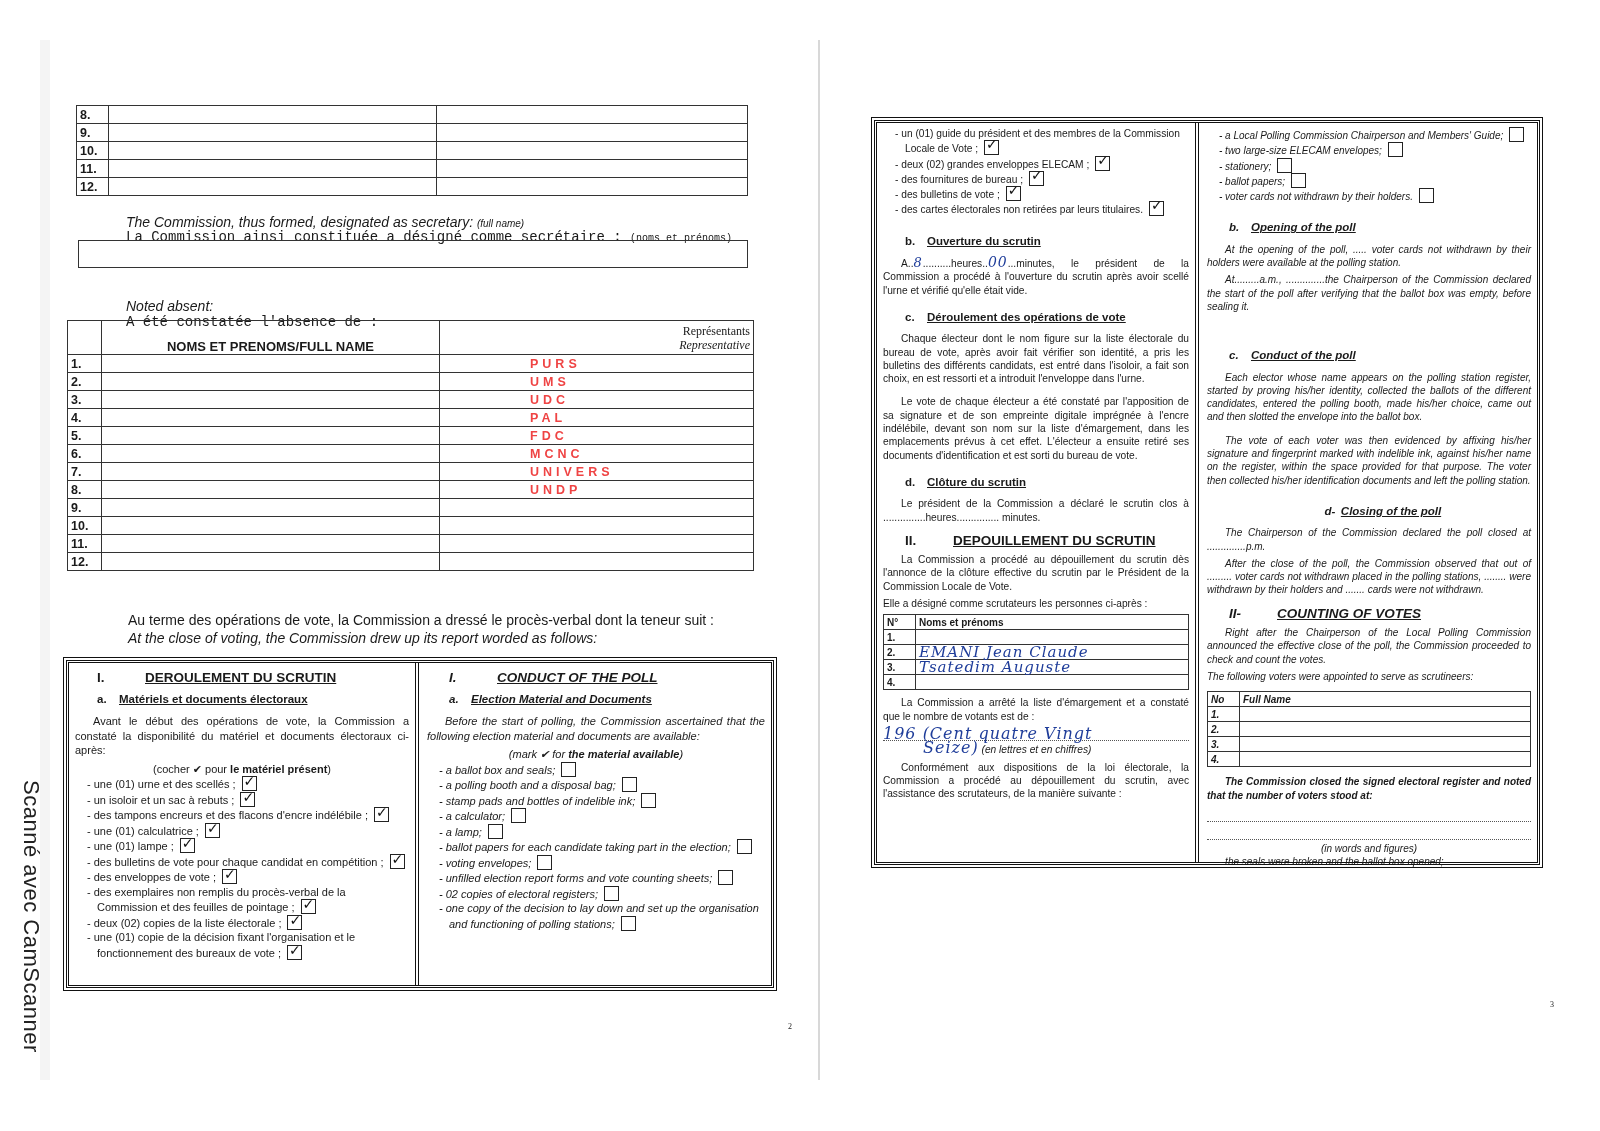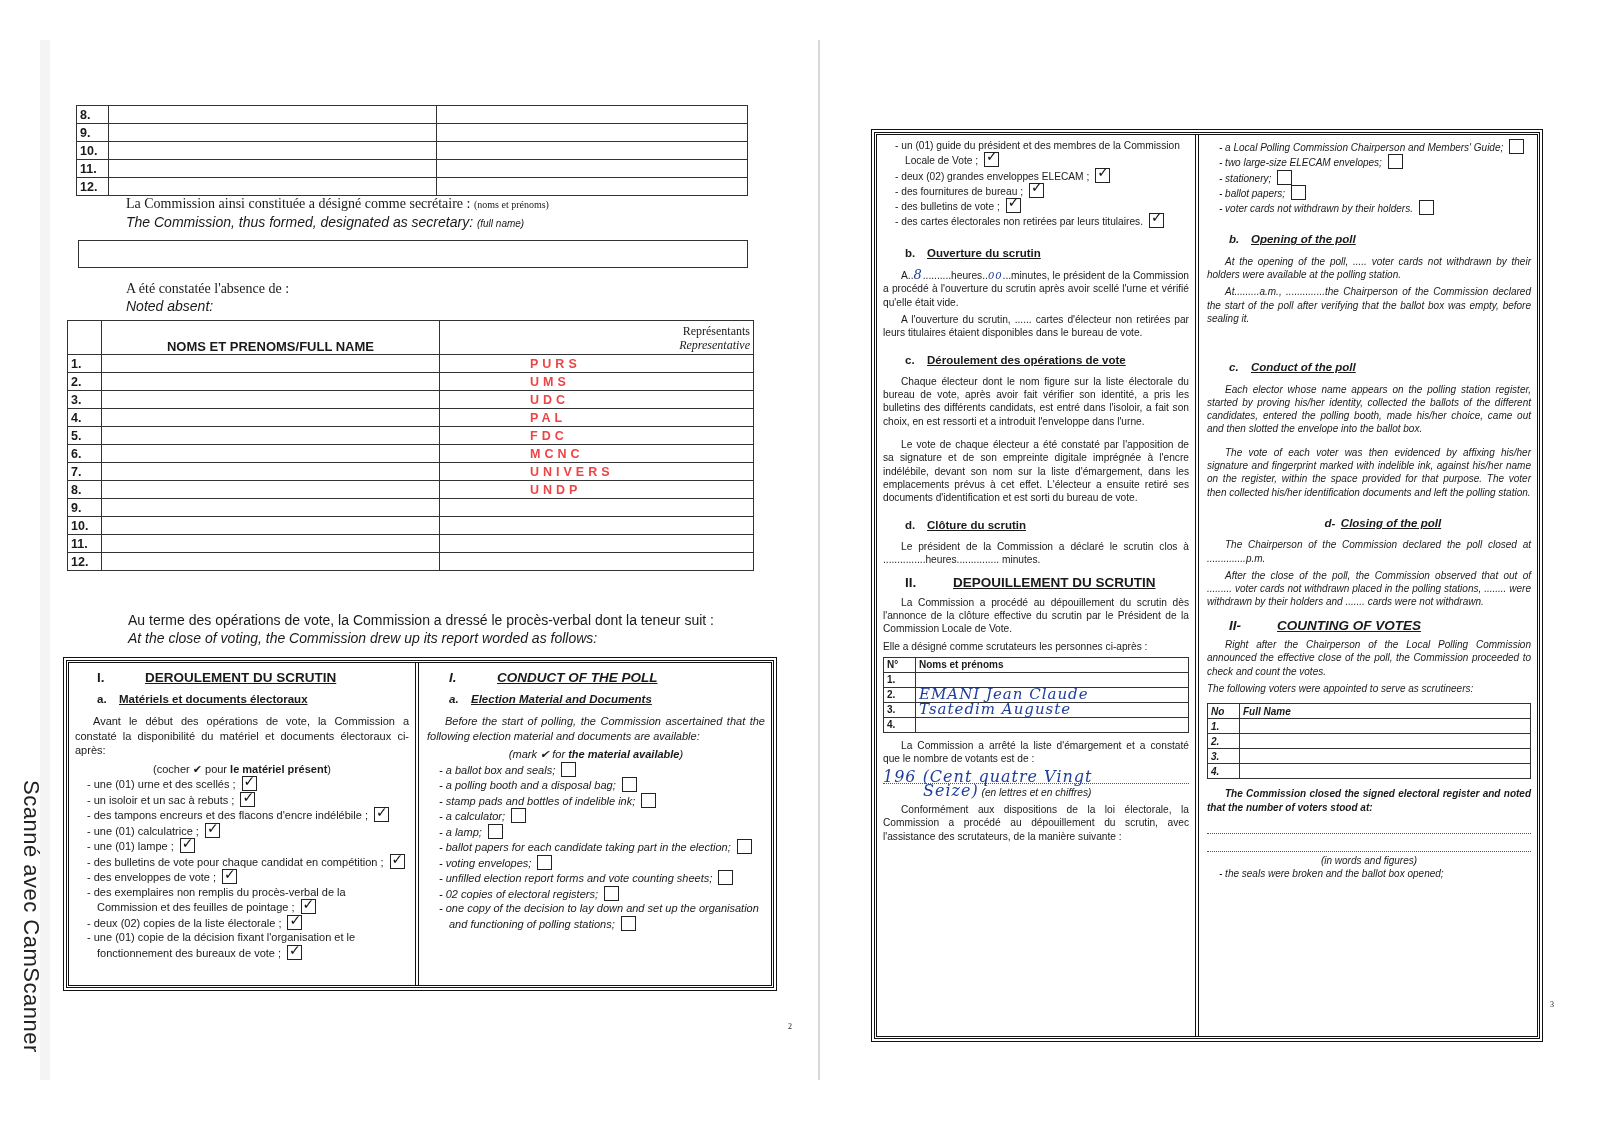--- a/index.html
+++ b/index.html
@@ -5,21 +5,21 @@
   * { box-sizing: border-box; margin: 0; padding: 0; }
   body { width: 1600px; height: 1131px; background: #ffffff; position: relative; overflow: hidden; font-family: "Liberation Serif", serif; color: #1a1a1a; }
   .abs { position: absolute; }
   .divider { position: absolute; left: 818px; top: 40px; width: 2px; height: 1040px; background: #d8d8d8; }
   .watermark { position: absolute; left: 18px; top: 780px; writing-mode: vertical-rl; font-family: "Liberation Sans", sans-serif; font-size: 22px; color: #222; letter-spacing: 0.5px; }
   .gray-strip { position: absolute; left: 40px; top: 40px; width: 10px; height: 1040px; background: #f4f4f4; }
 
   table.grid { border-collapse: collapse; }
   table.grid td, table.grid th { border: 1.3px solid #333; font-family: "Liberation Sans", sans-serif; font-size: 12.5px; font-weight: bold; padding: 0 3px; height: 18px; text-align: left; vertical-align: middle; }
   .hand { font-family: "DejaVu Sans", sans-serif; color: #ef4444; font-weight: normal; font-size: 17px; letter-spacing: 4px; padding-left: 90px !important; }
-  .txt-fr { font-family: Liberation Serif, serif; font-size: 14px; }
+  .txt-fr { font-family: Liberation Mono, monospace; font-size: 14px; margin-top: 33px; }
   .txt-en { font-family: "Liberation Sans", sans-serif; font-style: italic; font-size: 14px; }
   .small { font-size: 10px; }
 
   .section-box { position: absolute; border: 3px double #111; outline: 1.5px solid #111; outline-offset: 2px; }
   .col { position: absolute; top: 0; bottom: 0; padding: 4px 6px; font-family: "Liberation Sans", sans-serif; font-size: 11px; line-height: 14.5px; }
   .col.right { font-style: italic; }
   .col-sep { position: absolute; top: 0; bottom: 0; width: 4px; border-left: 1.5px solid #111; border-right: 1.5px solid #111; }
   .h1 { font-weight: bold; font-size: 13.5px; margin: 4px 0 6px 22px; }
   .h1 .num { display: inline-block; width: 48px; }
   .h1 .t { text-decoration: underline; }
@@ -205,32 +205,31 @@
           <li><span>voting envelopes;</span><span class="cb"></span></li>
           <li><span>unfilled election report forms and vote counting sheets;</span><span class="cb"></span></li>
           <li><span>02 copies of electoral registers;</span><span class="cb"></span></li>
           <li><span>one copy of the decision to lay down and set up the organisation and functioning of polling stations;</span><span class="cb"></span></li>
         </ul>
     </div>
   </div>
   <div class="abs" style="left:788px; top:1022px; font-size:8px;">2</div>
 </div>
 
-<div class="section-box" style="left:874px; top:132px; width:666px; height:907px;">
+<div class="section-box" style="left:874px; top:120px; width:666px; height:745px;">
   <div class="col" style="left:0; width:318px; font-size:10.2px; line-height:13.3px;">
     <ul class="items" id="rfr-items">
         <li><span>un (01) guide du président et des membres de la Commission Locale de Vote ;</span><span class="cb checked"></span></li>
         <li><span>deux (02) grandes enveloppes ELECAM ;</span><span class="cb checked"></span></li>
         <li><span>des fournitures de bureau ;</span><span class="cb checked"></span></li>
         <li><span>des bulletins de vote ;</span><span class="cb checked"></span></li>
         <li><span>des cartes électorales non retirées par leurs titulaires.</span><span class="cb checked"></span></li>
       </ul>
     <div class="h2" style="margin-top:18px;"><span class="num">b.</span><span class="t">Ouverture du scrutin</span></div>
-    <div class="para"><span>A..</span><span class="handwrite" style="font-size:13px;">8</span><span>..........heures..</span><span class="handwrite" style="font-size:10px;">00</span><span>...minutes, le président de la Commission a procédé à l'ouverture du scrutin après avoir scellé l'urne et vérifié qu'elle était vide.</span></div>
-    <div class="para">A l'ouverture du scrutin, ...... cartes d'électeur non retirées par leurs titulaires étaient disponibles dans le bureau de vote.</div>
+    <div class="para"><span>A..</span><span class="handwrite" style="font-size:13px;">8</span><span>..........heures..</span><span class="handwrite" style="font-size:14px;">00</span><span>...minutes, le président de la Commission a procédé à l'ouverture du scrutin après avoir scellé l'urne et vérifié qu'elle était vide.</span></div>
     <div class="h2" style="margin-top:14px;"><span class="num">c.</span><span class="t">Déroulement des opérations de vote</span></div>
     <div class="para">Chaque électeur dont le nom figure sur la liste électorale du bureau de vote, après avoir fait vérifier son identité, a pris les bulletins des différents candidats, est entré dans l'isoloir, a fait son choix, en est ressorti et a introduit l'enveloppe dans l'urne.</div>
     <div class="para" style="margin-top:10px;">Le vote de chaque électeur a été constaté par l'apposition de sa signature et de son empreinte digitale imprégnée à l'encre indélébile, devant son nom sur la liste d'émargement, dans les emplacements prévus à cet effet. L'électeur a ensuite retiré ses documents d'identification et est sorti du bureau de vote.</div>
     <div class="h2" style="margin-top:14px;"><span class="num">d.</span><span class="t">Clôture du scrutin</span></div>
     <div class="para">Le président de la Commission a déclaré le scrutin clos à ...............heures............... minutes.</div>
     <div class="h1" style="margin-top:10px;"><span class="num">II.</span><span class="t">DEPOUILLEMENT DU SCRUTIN</span></div>
     <div class="para">La Commission a procédé au dépouillement du scrutin dès l'annonce de la clôture effective du scrutin par le Président de la Commission Locale de Vote.</div>
     <div>Elle a désigné comme scrutateurs les personnes ci-après :</div>
     <table class="scrut">
       <tbody>

